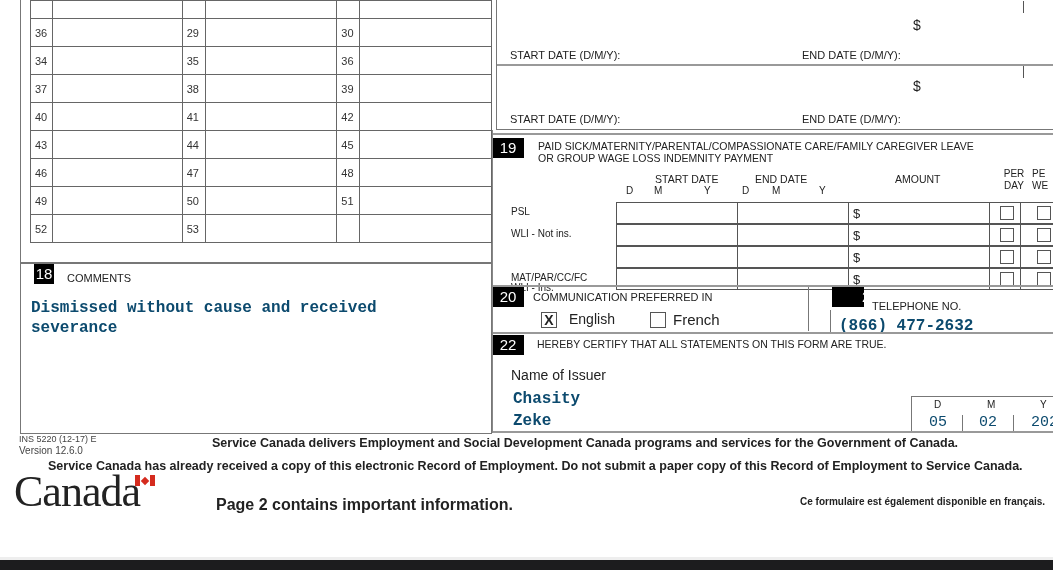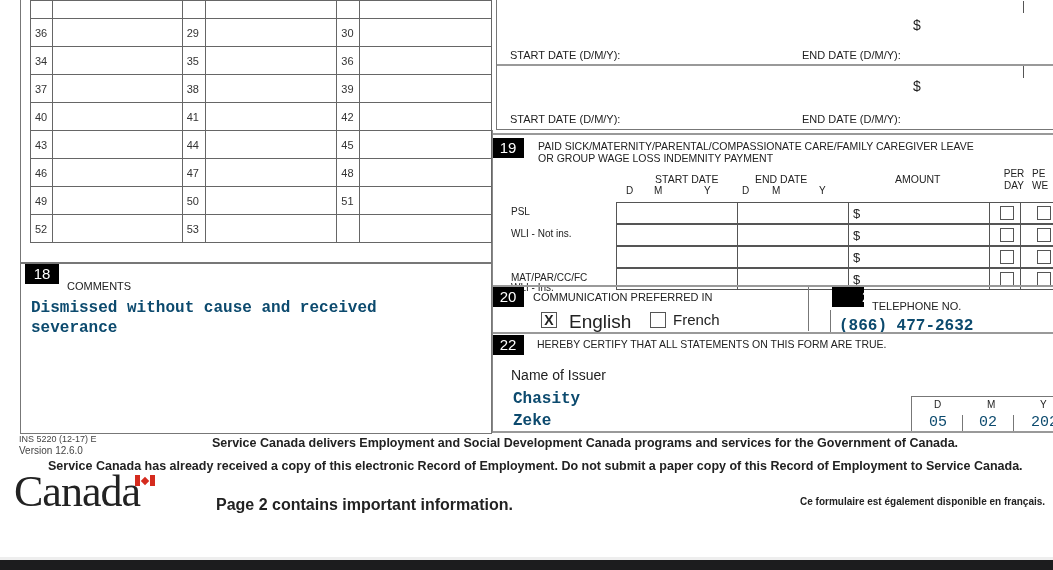--- a/index.html
+++ b/index.html
@@ -118,22 +118,22 @@
         <td></td>
         <td>53</td>
         <td></td>
         <td></td>
         <td></td>
       </tr>
     </tbody>
 </table>
 
 <div class="abs" id="comments-box">
-  <div class="secnum" style="left:4px;top:0;width:34px;">18</div>
-  <div class="abs lbl" style="left:46px;top:16px;">COMMENTS</div>
+  <div class="secnum" style="left:13px;top:0;width:20px;">18</div>
+  <div class="abs lbl" style="left:46px;top:8px;">COMMENTS</div>
   <div class="abs mono" style="left:10px;top:34px;font-size:16px;line-height:20px;">
     <div>Dismissed without cause and received</div>
     <div>severance</div>
   </div>
 </div>
 
 <div class="abs" id="periods-box">
 
   <div class="abs" style="left:0;top:2px;width:570px;height:64px;">
     <div class="abs" style="left:416px;top:18px;font-size:14px;">$</div>
@@ -222,21 +222,21 @@
         <div class="s19-cell" style="left:528px;top:133px;width:40px;height:22px;"></div>
         <div class="cb" style="left:545px;top:137px;"></div>
       </div>
     </div>
 </div>
 
 <div class="hline" style="left:492px;top:285px;width:561px;"></div>
 <div class="secnum" style="left:492px;top:287px;">20</div>
 <div class="abs lbl" style="left:533px;top:291px;">COMMUNICATION PREFERRED IN</div>
 <div class="abs" style="left:541px;top:312px;width:16px;height:16px;border:1px solid #555;font-size:14px;font-weight:bold;line-height:14px;text-align:center;">X</div>
-<div class="abs" style="left:569px;top:311px;font-size:19px;">English</div>
+<div class="abs" style="left:569px;top:311px;font-size:14px;">English</div>
 <div class="abs" style="left:650px;top:312px;width:16px;height:16px;border:1px solid #555;"></div>
 <div class="abs" style="left:673px;top:311px;font-size:15px;">French</div>
 
 <div class="vline" style="left:808px;top:287px;height:44px;"></div>
 <div class="secnum" style="left:832px;top:287px;padding-left:30px;">21</div>
 <div class="abs lbl" style="left:872px;top:300px;">TELEPHONE NO.</div>
 <div class="vline" style="left:830px;top:310px;height:24px;"></div>
 <div class="abs mono" style="left:839px;top:317px;font-size:16px;">(866) 477-2632</div>
 
 <div class="hline" style="left:492px;top:332px;width:561px;"></div>

